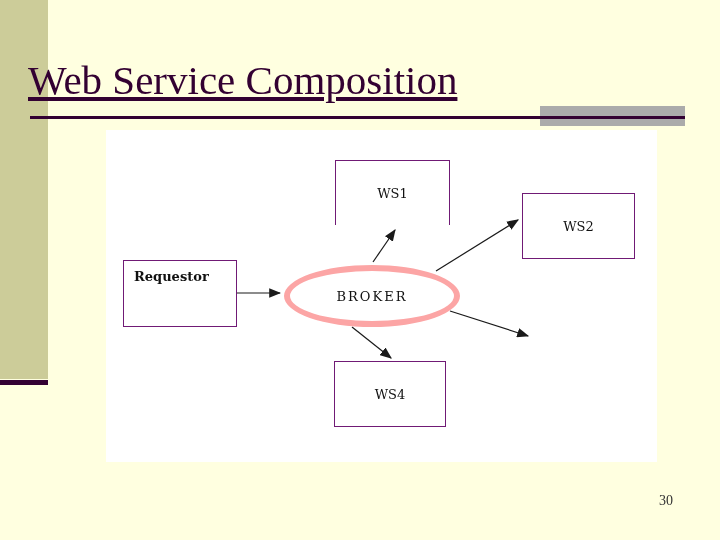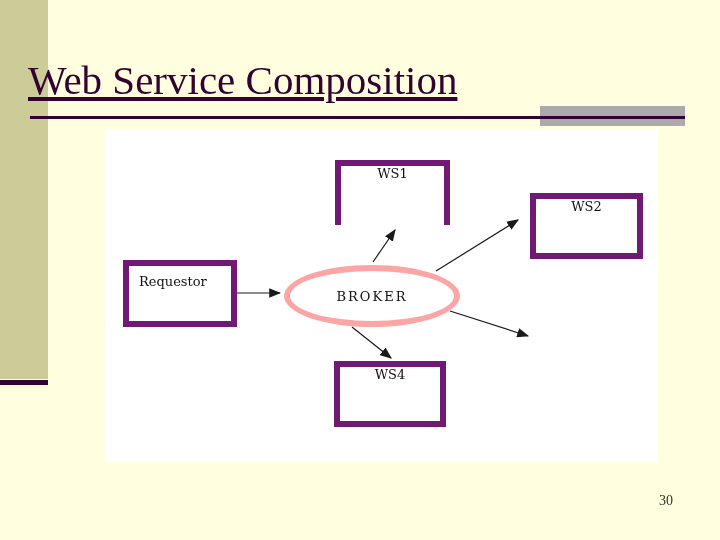--- a/index.html
+++ b/index.html
@@ -50,37 +50,37 @@
   }
   .node {
     position: absolute;
     box-sizing: border-box;
     font-family: "DejaVu Serif", serif;
     font-size: 13px;
     color: #111111;
     background: #FFFFFF;
   }
   .node.rect {
-    border: 6px solid #701a75;
-    display: flex; align-items: flex-start; justify-content: center;
+    border: 1px solid #701a75;
+    display: flex; align-items: center; justify-content: center;
   }
   .node.rect.open-bottom { border-bottom: none; }
   .node.rect.top-left-label {
     display: block;
     padding: 8px 0 0 10px;
   }
   .node.ellipse {
     border: 6px solid #fca5a5;
     border-radius: 50%;
     display: flex; align-items: center; justify-content: center;
     letter-spacing: 2px;
   }
   #node-ws1       { left: 229px; top: 30px;  width: 115px; height: 65px; }
-  #node-ws2       { left: 416px; top: 63px;  width: 113px; height: 66px; margin-left: 8px; }
-  #node-requestor { left: 17px;  top: 130px; width: 114px; height: 67px; }
+  #node-ws2       { left: 416px; top: 63px;  width: 113px; height: 66px; }
+  #node-requestor { left: 17px;  top: 130px; width: 114px; height: 67px; font-weight: bold; }
   #node-broker    { left: 178px; top: 135px; width: 176px; height: 62px; }
   #node-ws3       { left: 427px; top: 173px; width: 112px; height: 66px; }
   #node-ws4       { left: 228px; top: 231px; width: 112px; height: 66px; }
   .page-number {
     position: absolute; right: 47px; top: 493px;
     font-family: Liberation Serif, serif;
     font-size: 14px; color: #333333;
   }
 </style>
 </head>

